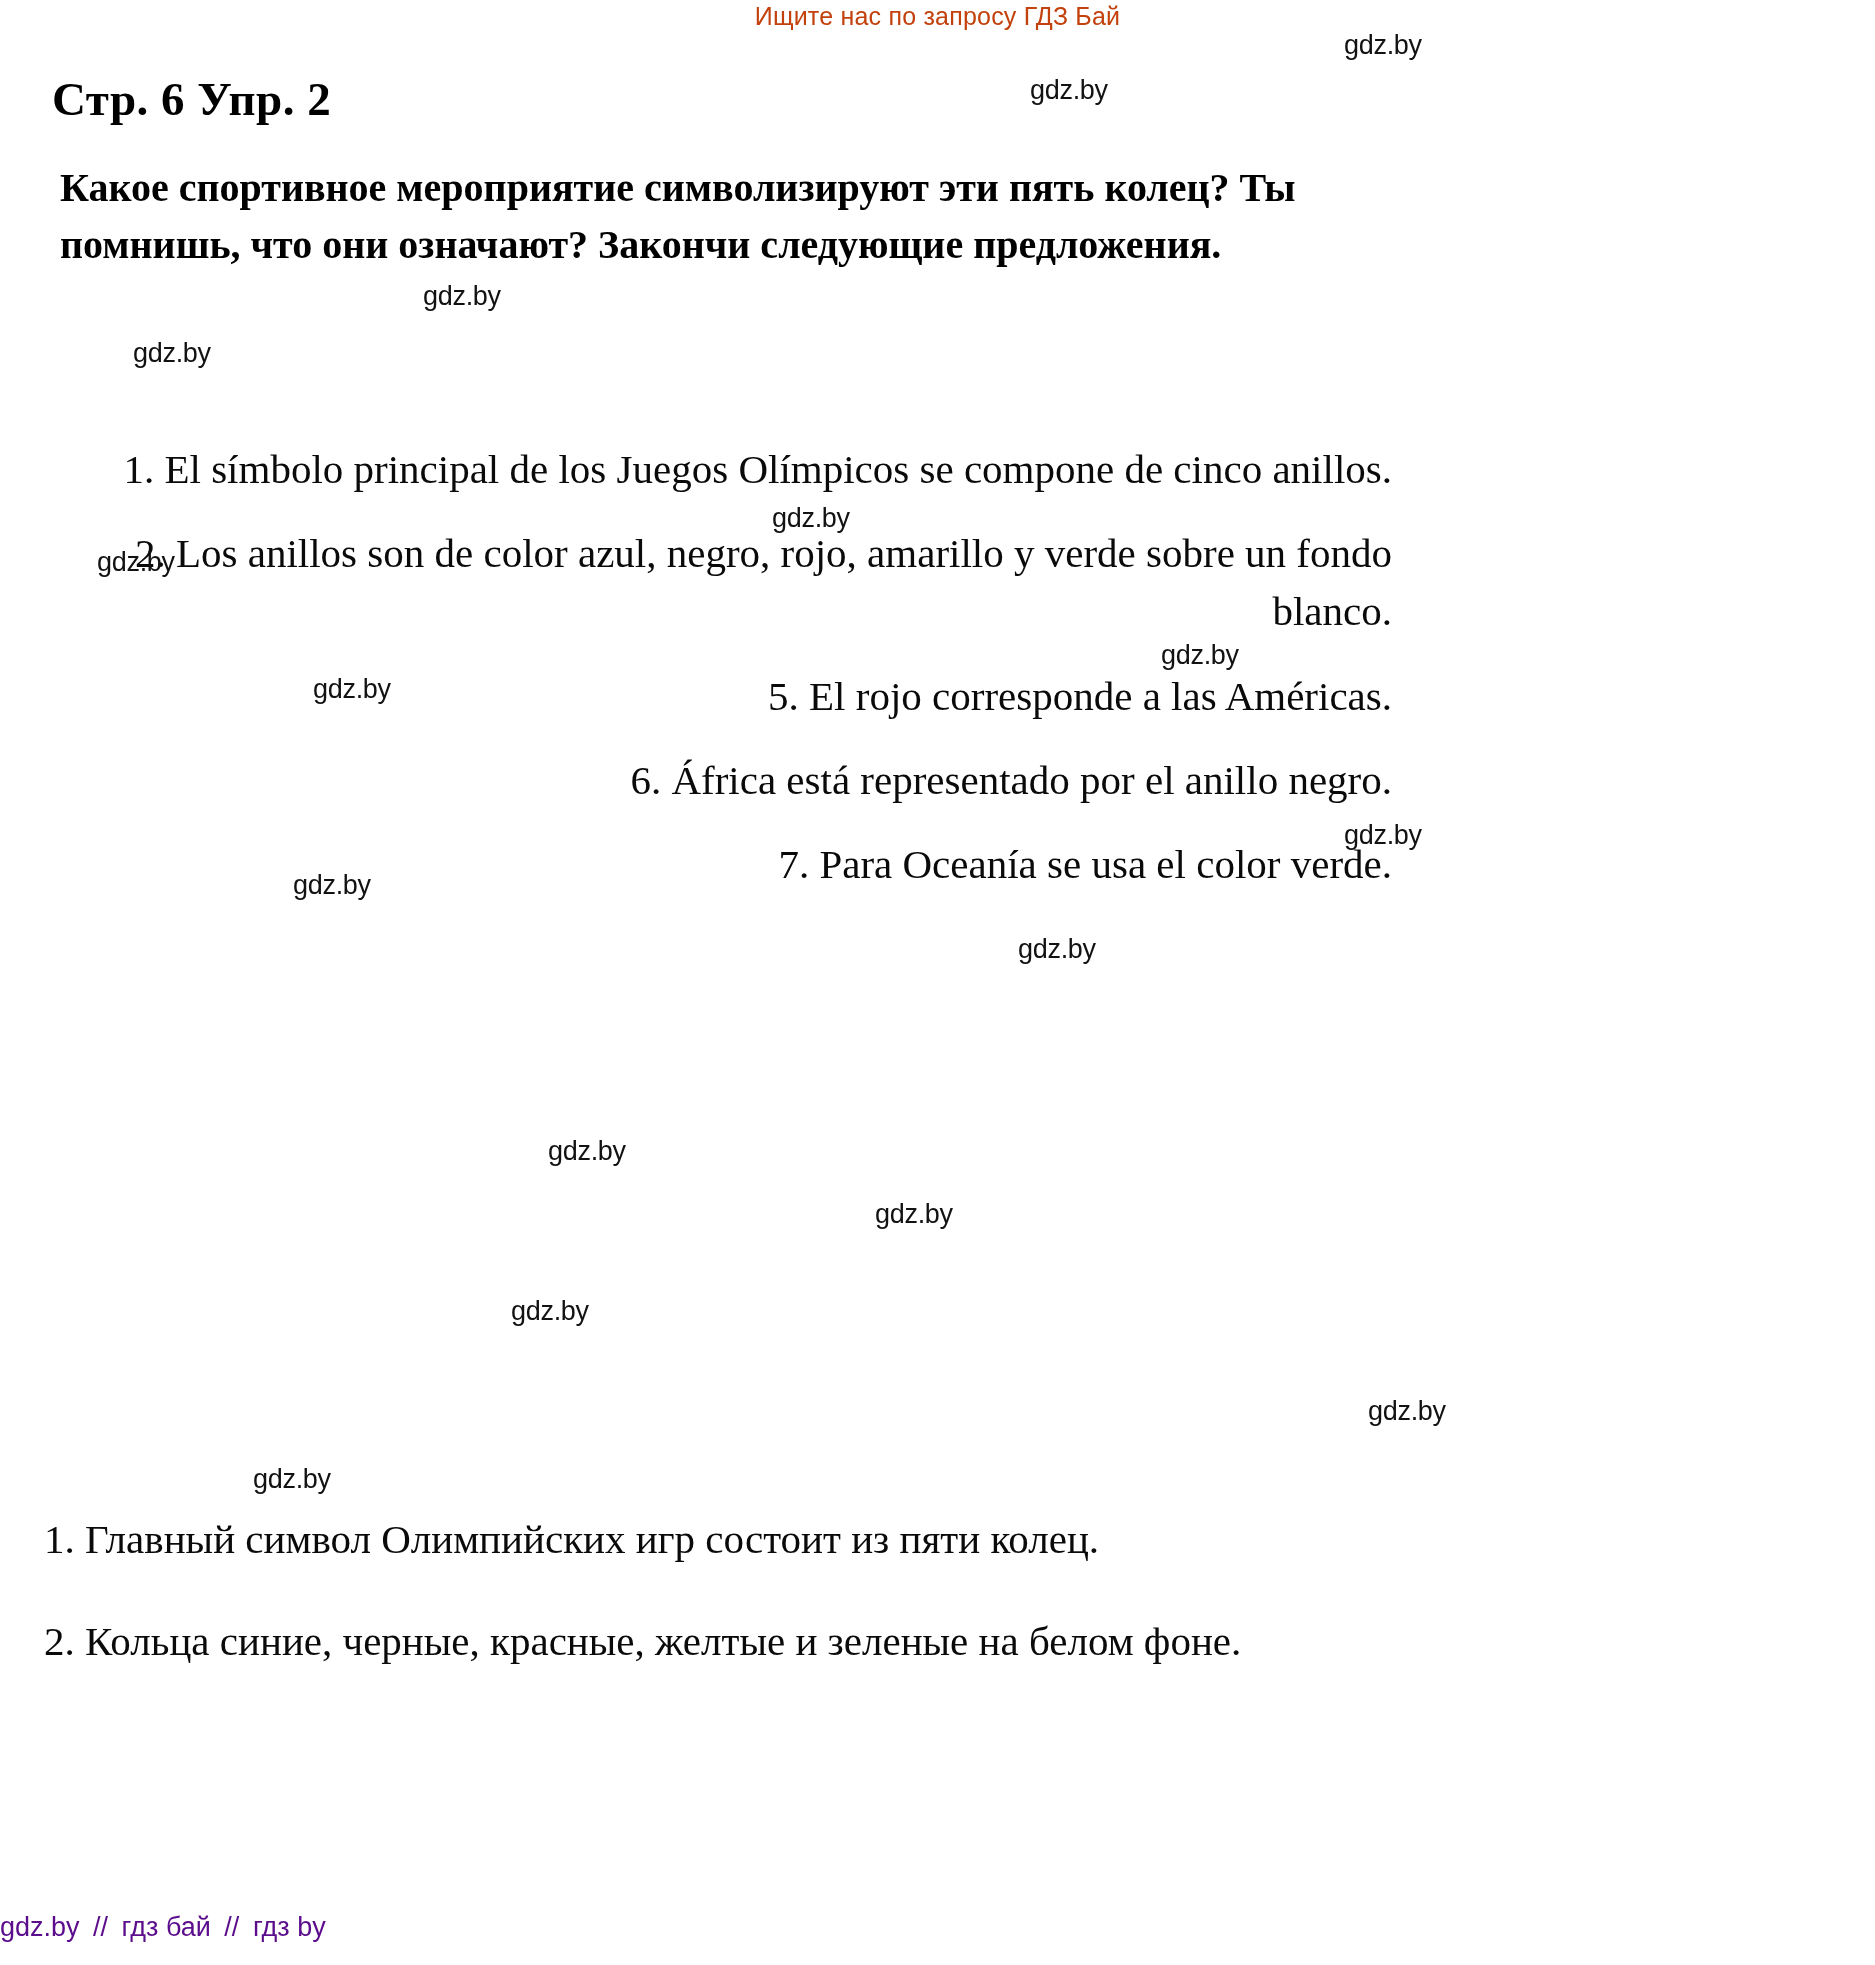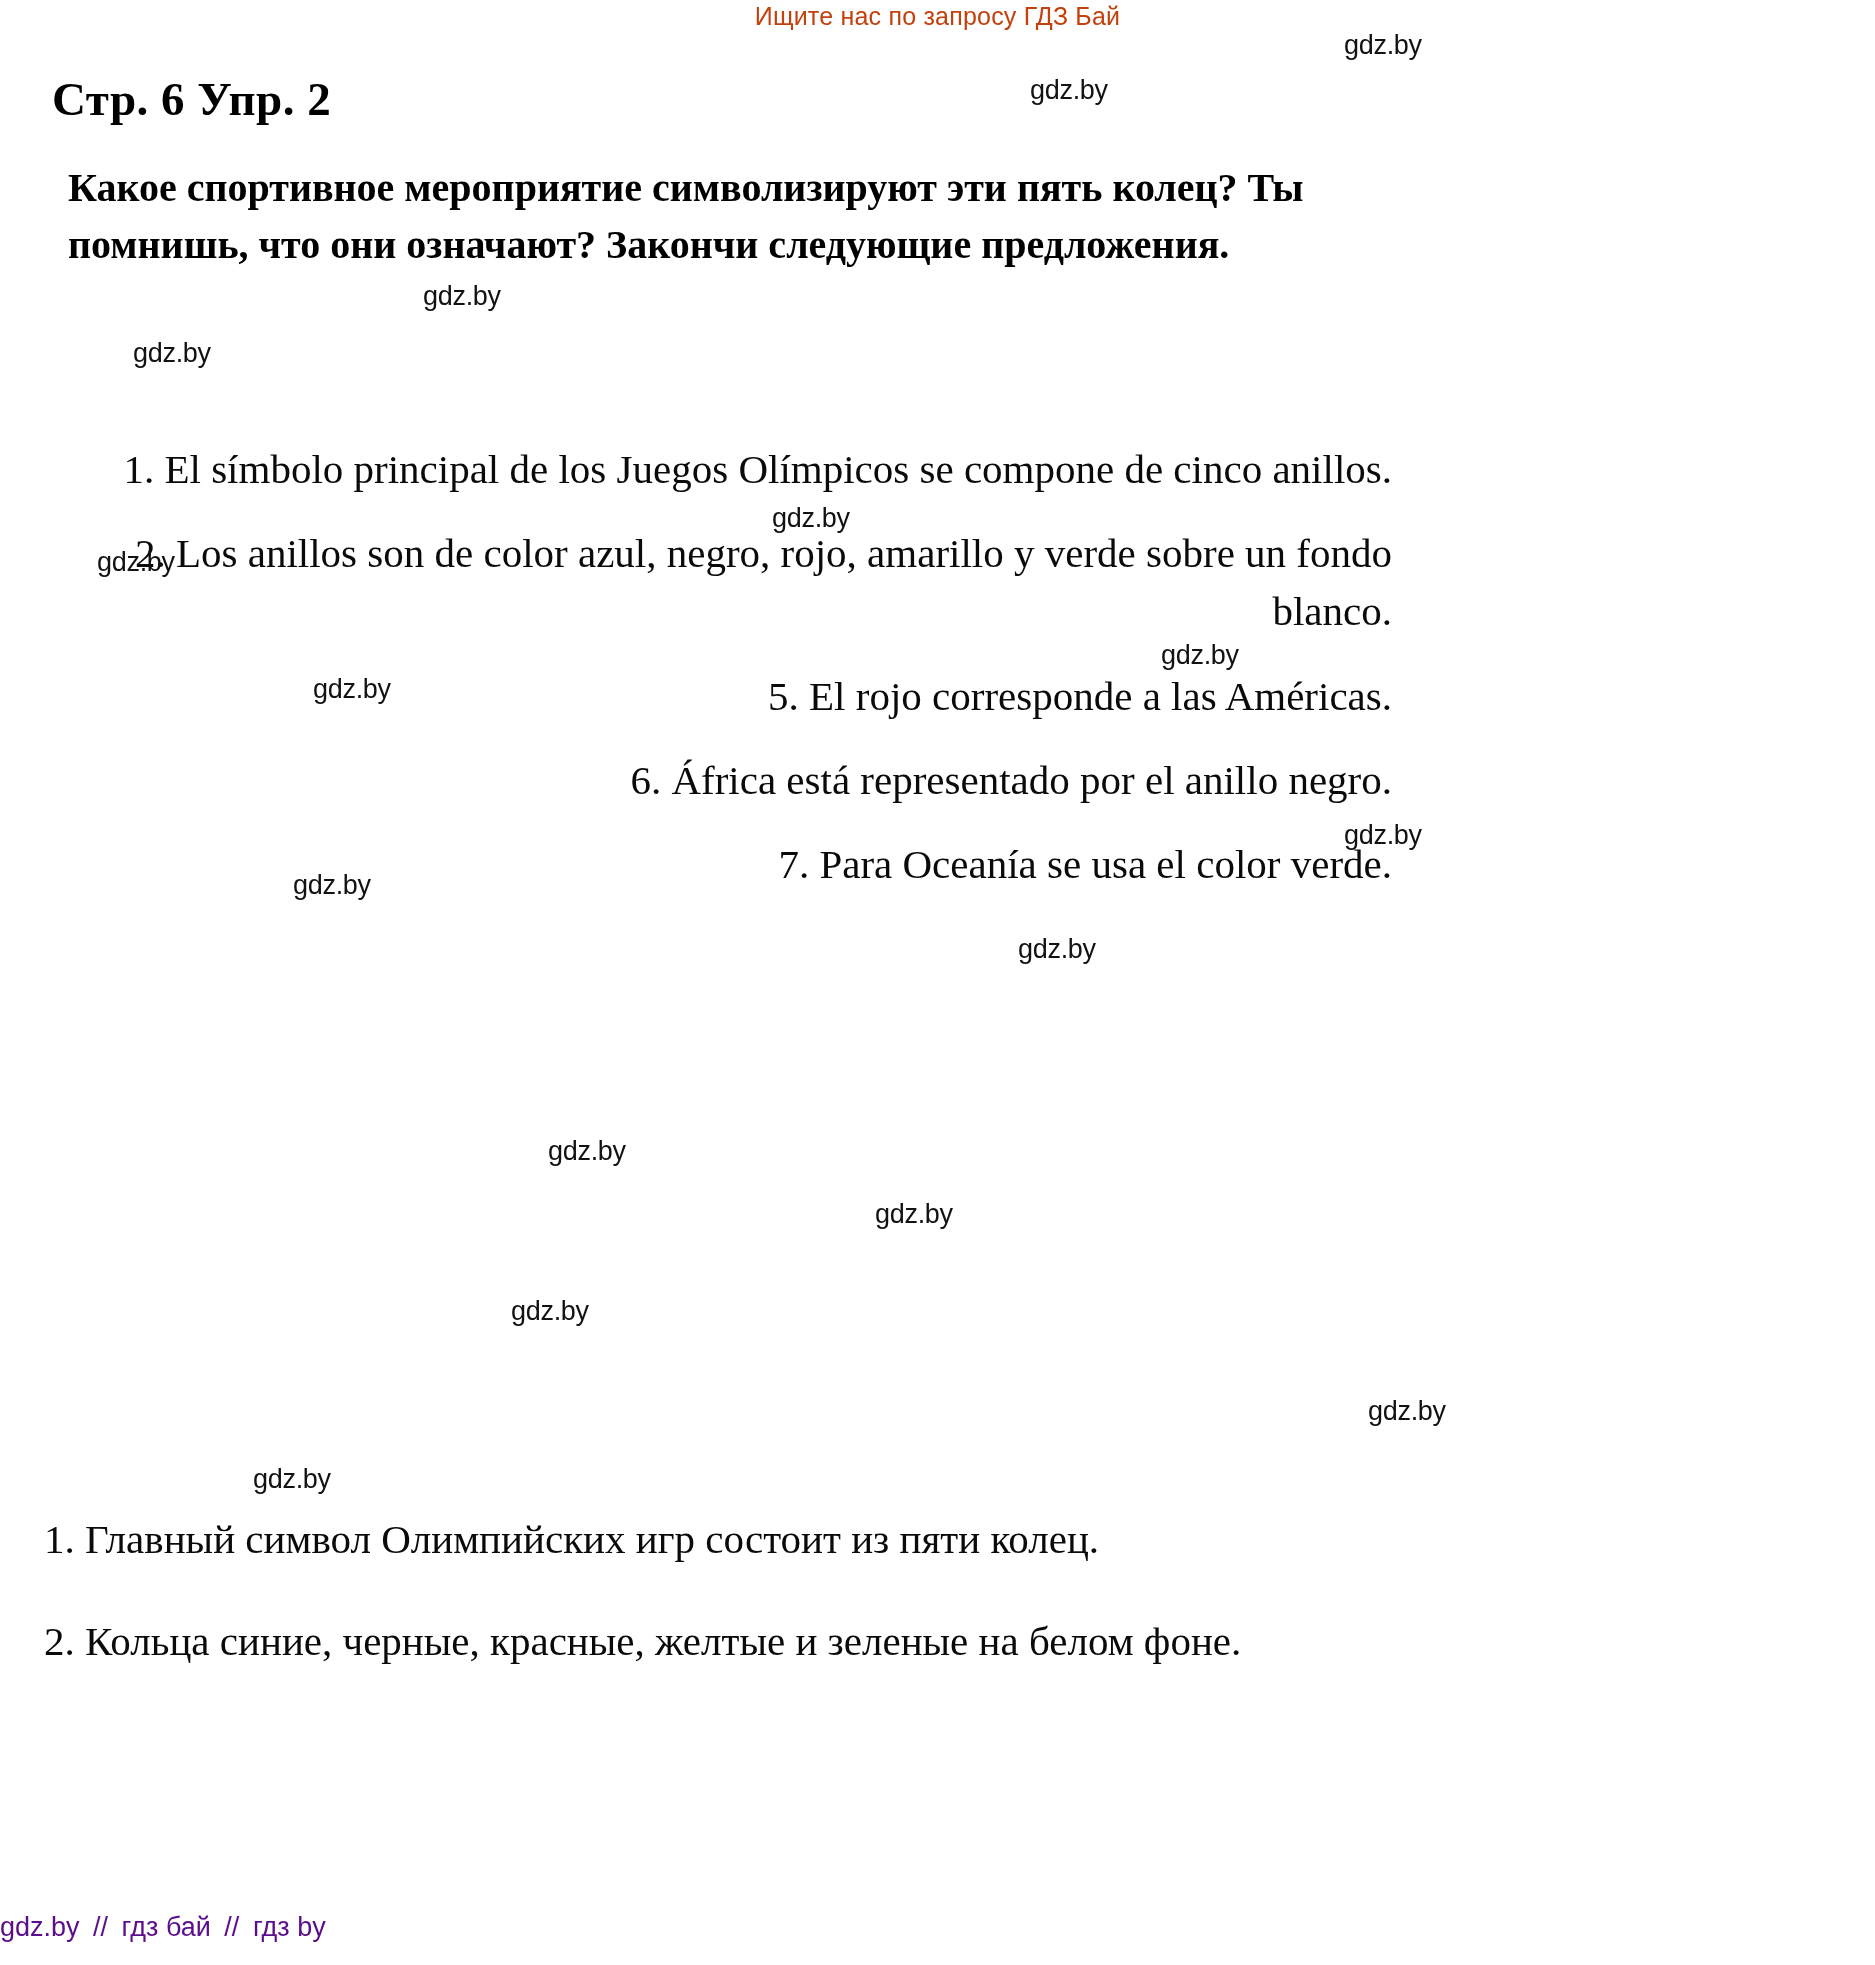--- a/index.html
+++ b/index.html
@@ -55,21 +55,21 @@
     top: 72px;
     font-family: "Liberation Serif", "DejaVu Serif", serif;
     font-size: 47px;
     font-weight: 700;
     letter-spacing: 0.5px;
     white-space: nowrap;
   }
 
   .task-prompt {
     position: absolute;
-    left: 68px;
+    left: 60px;
     top: 160px;
     width: 1400px;
     font-family: "Liberation Serif", "DejaVu Serif", serif;
     font-size: 40px;
     font-weight: 700;
     line-height: 1.42;
   }
 
   .answers-es {
     position: absolute;

